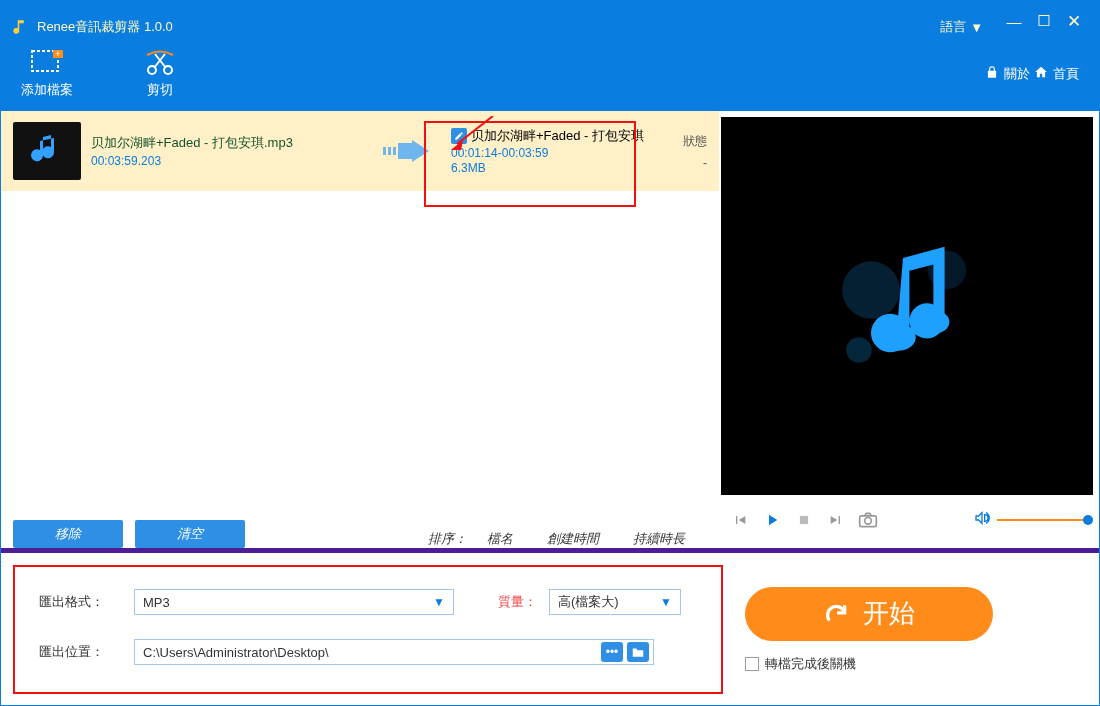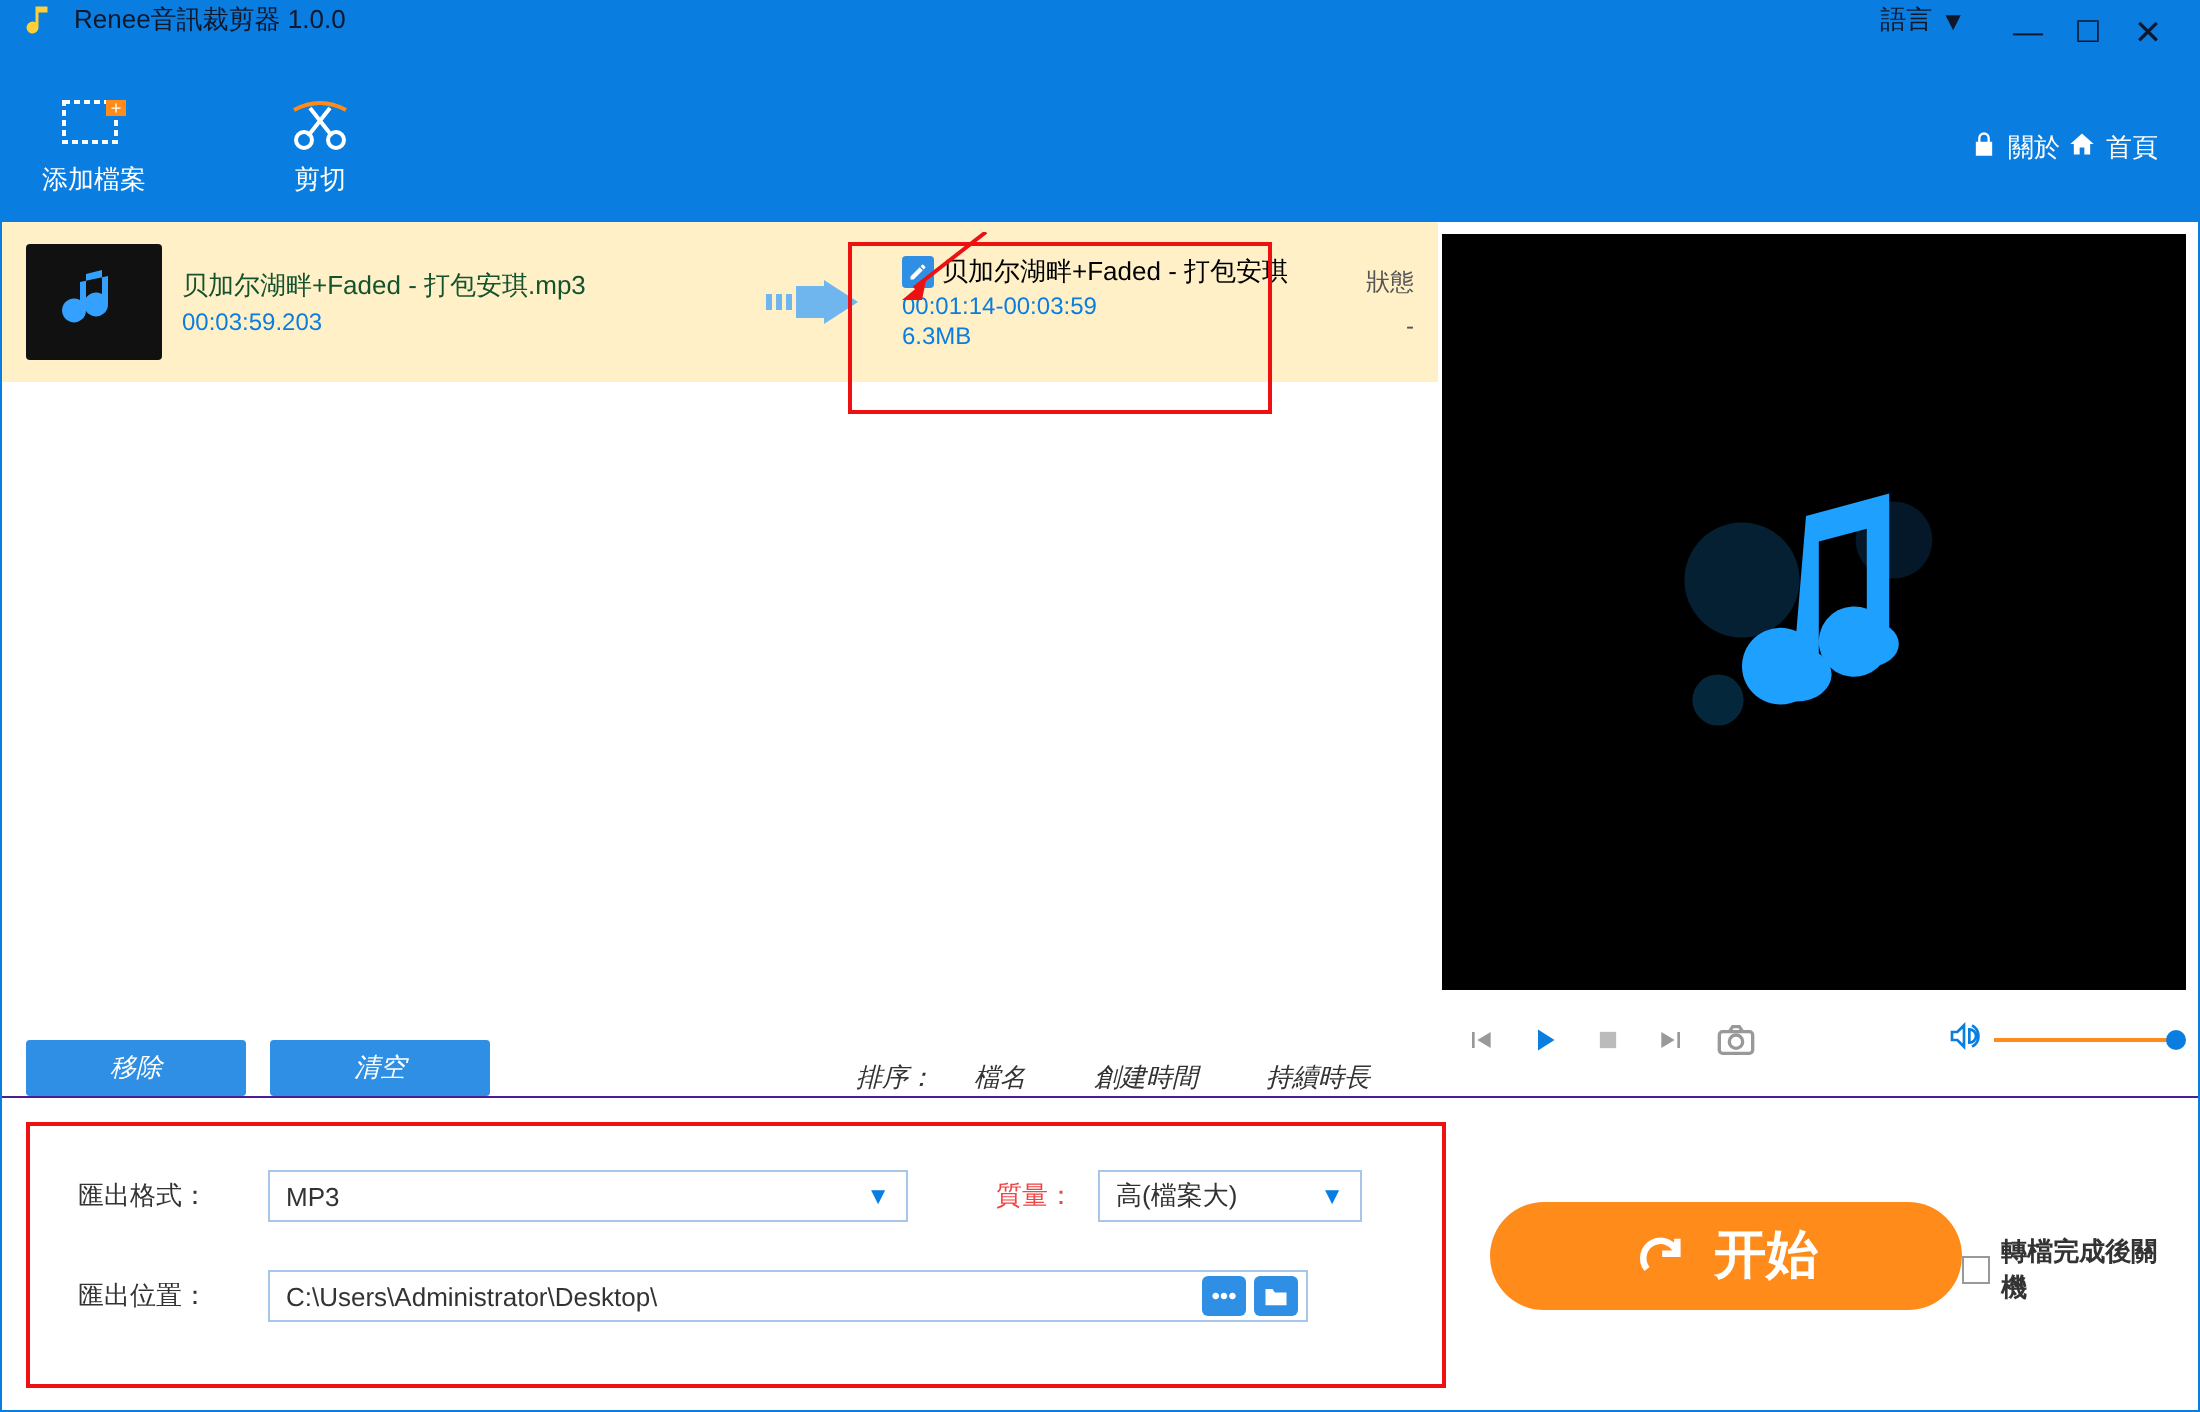--- a/index.html
+++ b/index.html
@@ -1,19 +1,19 @@
 <!DOCTYPE html>
 <html><head>
 <meta charset="utf-8">
 <style>
 * { margin:0; padding:0; box-sizing:border-box; font-family:"Microsoft YaHei",sans-serif; }
 body { width:1100px; height:706px; background:#fff; overflow:hidden; border:1px solid #0a7de0; position:relative; }
 
 
-.titlebar { height:35px; background:#0a7de0; display:flex; align-items:flex-start; padding:0 10px; color:#0f172a; font-size:13px; }
+.titlebar { height:35px; background:#0a7de0; display:flex; align-items:flex-end; padding:0 10px; color:#fef9c3; font-size:13px; }
 .titlebar .app-icon { width:18px; height:18px; margin-right:8px; position:relative; }
 .titlebar .app-icon svg { width:18px; height:18px; }
 .titlebar .title-txt { flex:0 0 auto; }
 .titlebar .spacer { flex:1; }
 .titlebar .lang { display:flex; align-items:center; cursor:pointer; margin-right:16px; }
 .titlebar .lang span { font-size:13px; }
 .titlebar .tri { margin-left:4px; font-size:10px; }
 .titlebar .winbtn { width:30px; height:30px; display:flex; align-items:center; justify-content:center; cursor:pointer; font-size:15px; }
 .titlebar .winbtn.close { font-size:17px; }
 
@@ -65,33 +65,33 @@
 .preview svg { width:160px; height:160px; }
 .player-ctrl { height:50px; display:flex; align-items:center; padding:0 10px; gap:10px; color:#888; }
 .player-ctrl .pbtn { cursor:pointer; display:flex; align-items:center; justify-content:center; width:22px; height:22px; }
 .player-ctrl .pbtn.play { color:#0a7de0; }
 .player-ctrl .spacer { flex:1; }
 .player-ctrl .vol { display:flex; align-items:center; gap:6px; }
 .player-ctrl .vol-bar { width:92px; height:2px; background:#ff8c1a; position:relative; }
 .player-ctrl .vol-bar::after { content:""; position:absolute; right:-4px; top:-4px; width:10px; height:10px; border-radius:50%; background:#0a7de0; }
 
 
-.bottom { height:158px; background:#fff; display:flex; padding:12px; gap:22px; border-top:1px solid #4c1d95; }
+.bottom { height:158px; background:#fff; display:flex; padding:12px; gap:22px; border-top:5px solid #4c1d95; }
 .settings { width:710px; border:2px solid #e11; padding:22px 24px; display:flex; flex-direction:column; gap:24px; position:relative; }
 .srow { display:flex; align-items:center; font-size:13px; }
 .srow .lbl { width:95px; color:#333; }
 .srow .sel { flex:0 0 320px; border:1px solid #a7c7ea; height:26px; display:flex; align-items:center; padding:0 8px; justify-content:space-between; cursor:pointer; color:#333; }
 .srow .sel .caret { color:#0a7de0; font-size:12px; }
 .srow .sel.path { flex:0 0 520px; position:relative; padding-right:70px; }
 .srow .sel.path .icons { position:absolute; right:4px; top:2px; display:flex; gap:4px; }
 .srow .sel.path .pic { width:22px; height:20px; background:#2f8fe5; border-radius:3px; color:#fff; display:flex; align-items:center; justify-content:center; font-size:12px; cursor:pointer; }
 .srow .qlbl { margin-left:44px; margin-right:12px; color:#ef4444; }
 .srow .sel.quality { flex:0 0 132px; }
 
-.start-area { flex:1; display:flex; flex-direction:row; align-items:center; justify-content:center;font-weight:bold; }
+.start-area { flex:1; display:flex; flex-direction:column; justify-content:center; }
 .start-btn { background:#ff8c1a; color:#fff; width:248px; height:54px; border-radius:28px; display:flex; align-items:center; justify-content:center; gap:14px; font-size:26px; cursor:pointer; }
 .start-btn .refresh { width:26px; height:26px; }
 .chk-row { margin-top:14px; font-size:13px; color:#333; display:flex; align-items:center; gap:6px; }
 .chk-row .chk { width:14px; height:14px; border:1px solid #999; display:inline-block; cursor:pointer; }
 </style>
 </head>
 <body>
 
 <div class="titlebar">
   <span class="app-icon">

